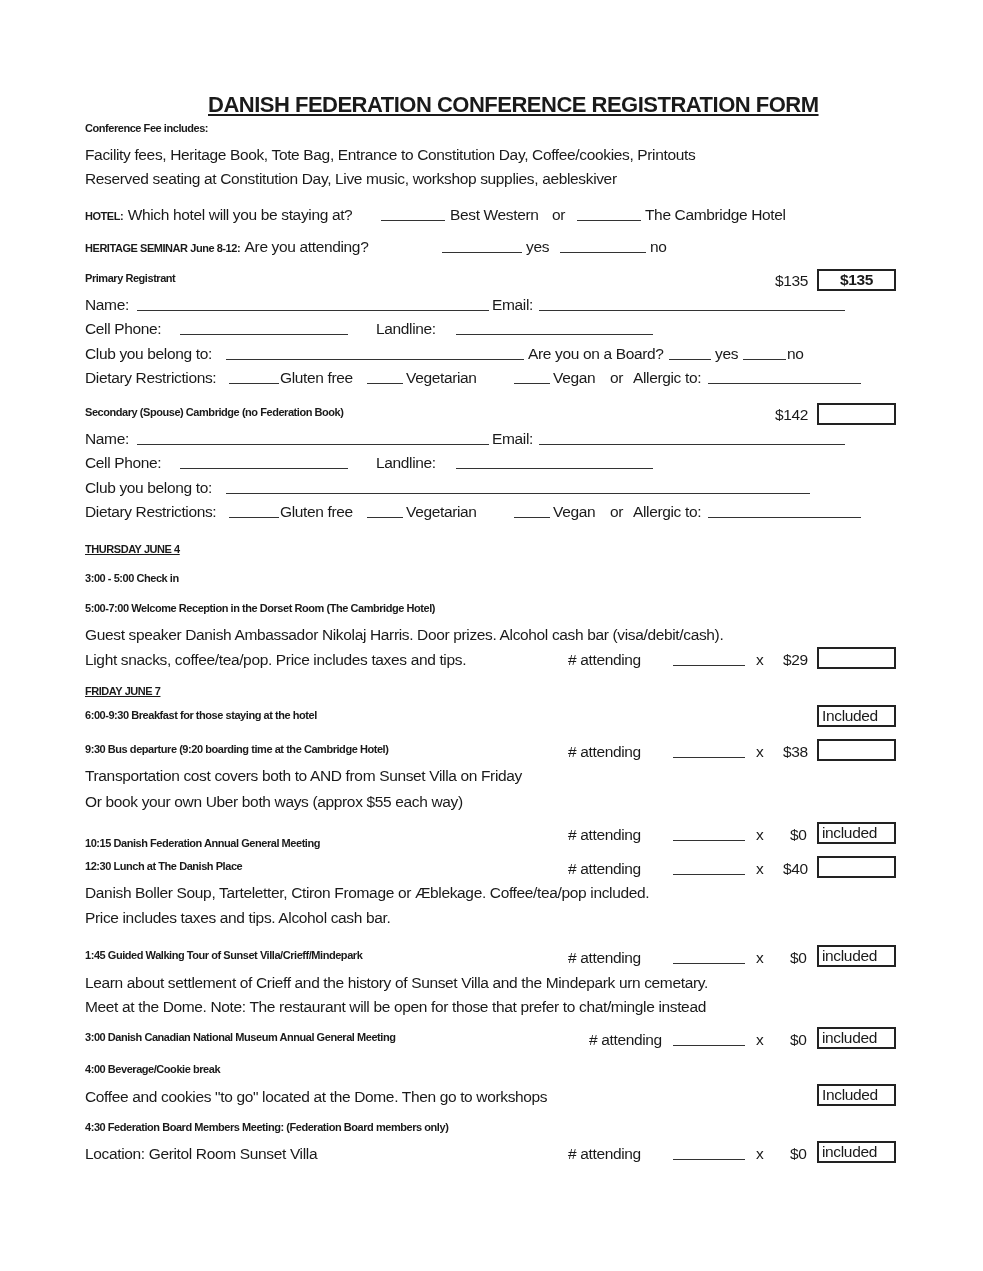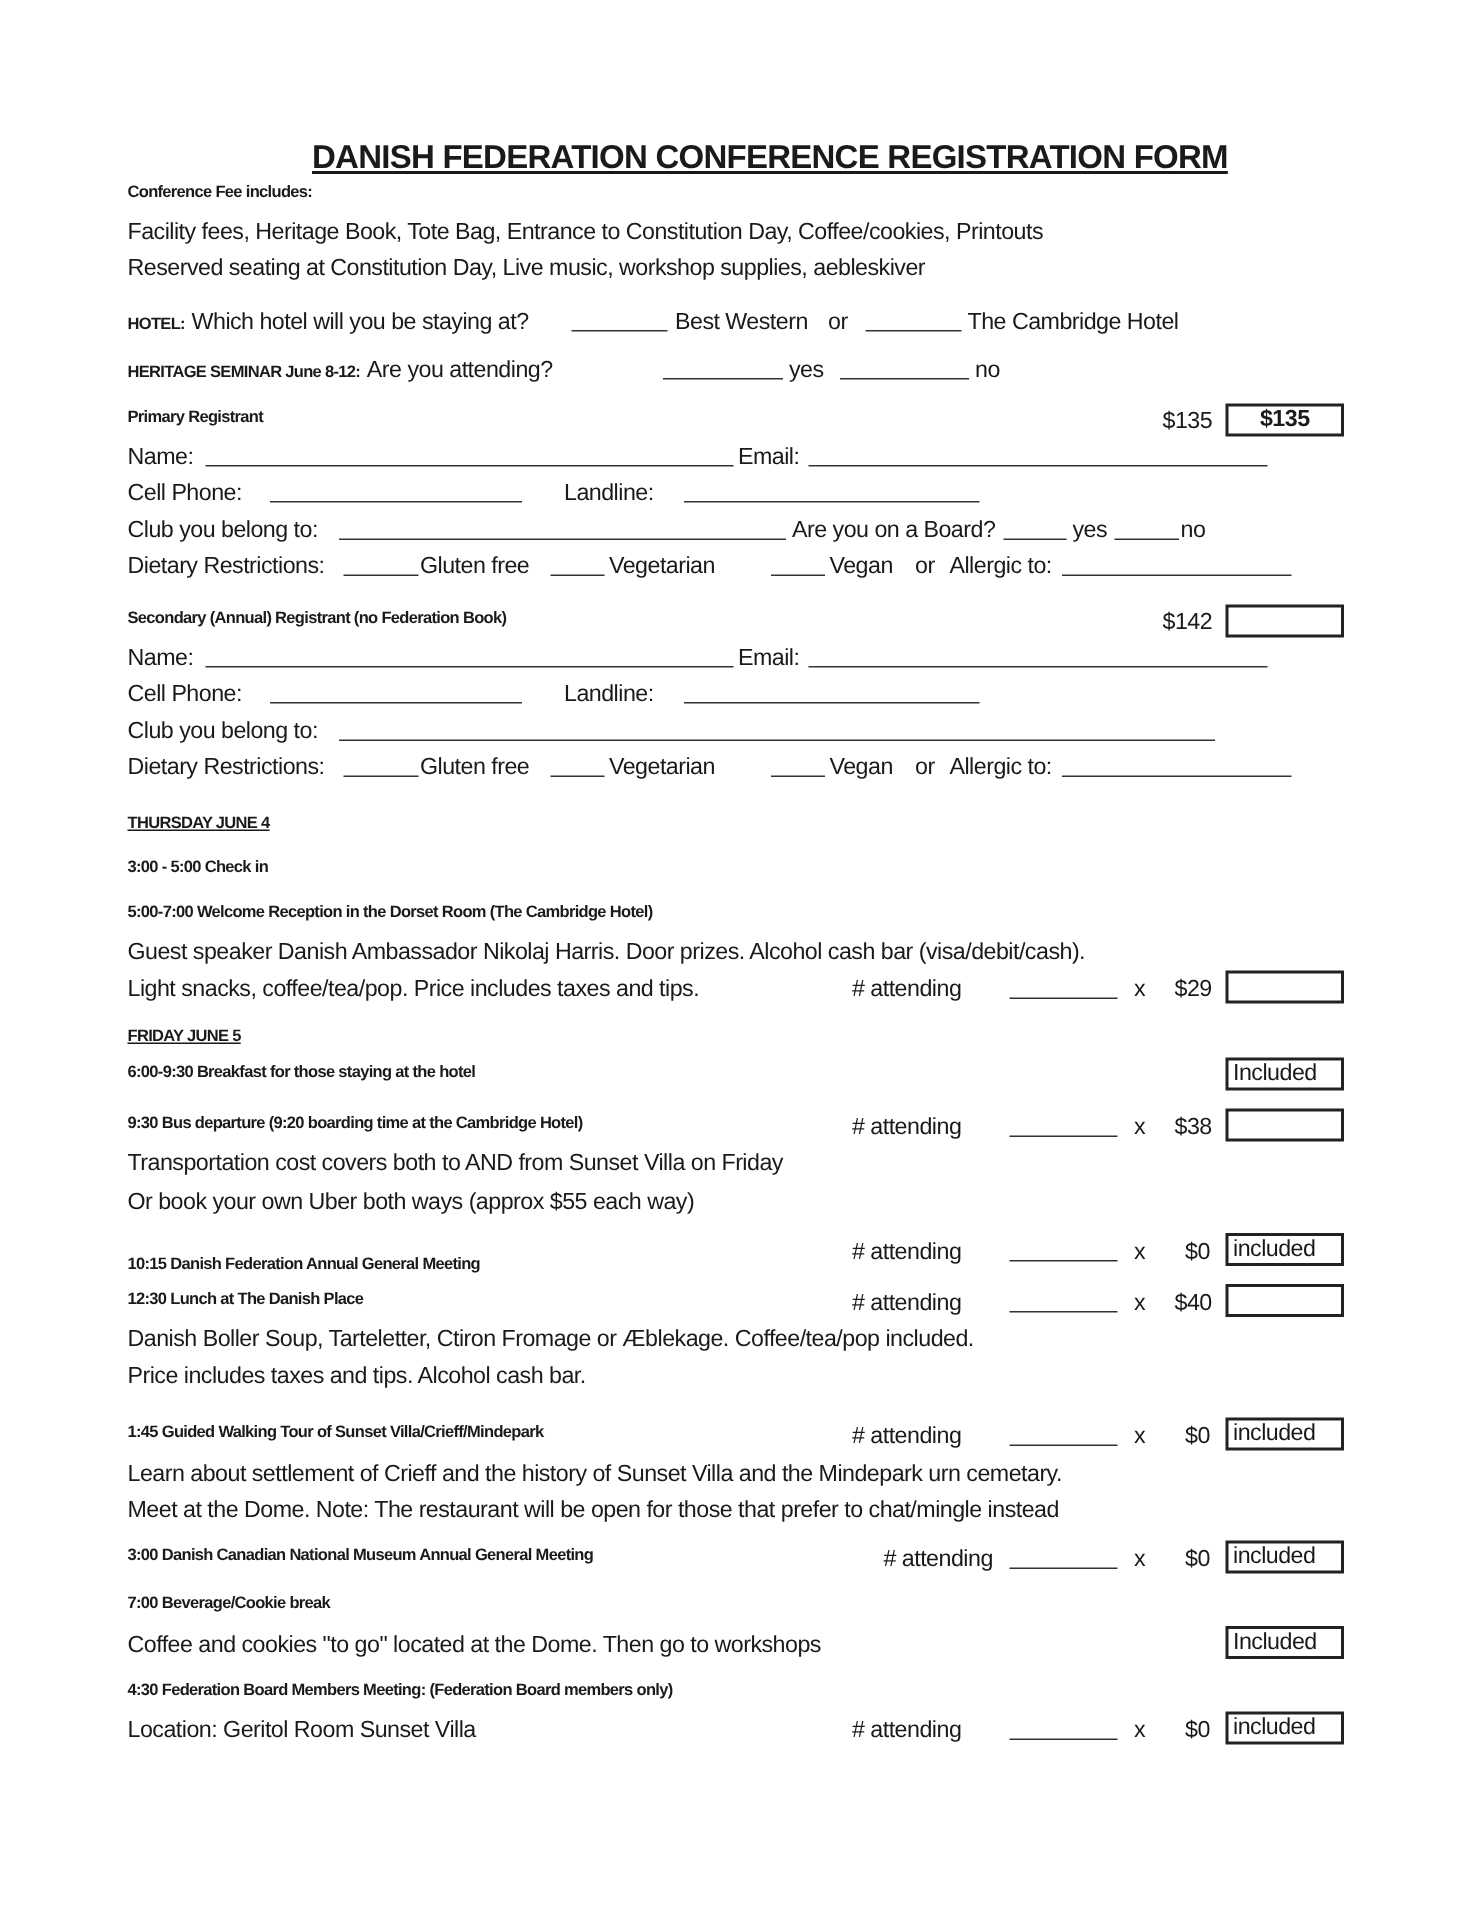--- a/index.html
+++ b/index.html
@@ -74,21 +74,21 @@
 <div class="line" style="left:229px; top:383px; width:50px;"></div>
 <div class="abs t" style="left:280px; top:370px;">Gluten free</div>
 <div class="line" style="left:367px; top:383px; width:36px;"></div>
 <div class="abs t" style="left:406px; top:370px;">Vegetarian</div>
 <div class="line" style="left:514px; top:383px; width:36px;"></div>
 <div class="abs t" style="left:553px; top:370px;">Vegan</div>
 <div class="abs t" style="left:610px; top:370px;">or</div>
 <div class="abs t" style="left:633px; top:370px;">Allergic to:</div>
 <div class="line" style="left:708px; top:383px; width:153px;"></div>
 
-<div class="abs b" style="left:85px; top:407px;">Secondary (Annual) Registrant (no Federation Book)</div>
+<div class="abs b" style="left:85px; top:407px;">Secondary (Spouse) Cambridge (no Federation Book)</div>
 <div class="price" style="top:407px;">$142</div>
 <div class="box" style="top:403px;"></div>
 
 <div class="abs t" style="left:85px; top:431px;">Name:</div>
 <div class="line" style="left:137px; top:444px; width:352px;"></div>
 <div class="abs t" style="left:492px; top:431px;">Email:</div>
 <div class="line" style="left:539px; top:444px; width:306px;"></div>
 
 <div class="abs t" style="left:85px; top:455px;">Cell Phone:</div>
 <div class="line" style="left:180px; top:468px; width:168px;"></div>
@@ -113,21 +113,21 @@
 <div class="abs b" style="left:85px; top:573px;">3:00 - 5:00 Check in</div>
 <div class="abs b" style="left:85px; top:603px;">5:00-7:00 Welcome Reception in the Dorset Room (The Cambridge Hotel)</div>
 <div class="abs t" style="left:85px; top:627px;">Guest speaker Danish Ambassador Nikolaj Harris. Door prizes. Alcohol cash bar (visa/debit/cash).</div>
 <div class="abs t" style="left:85px; top:652px;">Light snacks, coffee/tea/pop. Price includes taxes and tips.</div>
 <div class="att" style="top:652px;"># attending</div>
 <div class="line" style="left:673px; top:665px; width:72px;"></div>
 <div class="x" style="top:652px;">x</div>
 <div class="price r" style="left:783px; top:652px;">$29</div>
 <div class="box" style="top:647px;"></div>
 
-<div class="abs b u" style="left:85px; top:686px;">FRIDAY JUNE 5</div>
+<div class="abs b u" style="left:85px; top:686px;">FRIDAY JUNE 7</div>
 <div class="abs b" style="left:85px; top:710px;">6:00-9:30 Breakfast for those staying at the hotel</div>
 <div class="box" style="top:705px;">Included</div>
 
 <div class="abs b" style="left:85px; top:744px;">9:30 Bus departure (9:20 boarding time at the Cambridge Hotel)</div>
 <div class="att" style="top:744px;"># attending</div>
 <div class="line" style="left:673px; top:757px; width:72px;"></div>
 <div class="x" style="top:744px;">x</div>
 <div class="price" style="left:783px; top:744px;">$38</div>
 <div class="box" style="top:739px;"></div>
 <div class="abs t" style="left:85px; top:768px;">Transportation cost covers both to AND from Sunset Villa on Friday</div>
@@ -158,21 +158,21 @@
 <div class="abs t" style="left:85px; top:975px;">Learn about settlement of Crieff and the history of Sunset Villa and the Mindepark urn cemetary.</div>
 <div class="abs t" style="left:85px; top:999px;">Meet at the Dome. Note: The restaurant will be open for those that prefer to chat/mingle instead</div>
 
 <div class="abs b" style="left:85px; top:1032px;">3:00 Danish Canadian National Museum Annual General Meeting</div>
 <div class="att" style="left:589px; top:1032px;"># attending</div>
 <div class="line" style="left:673px; top:1045px; width:72px;"></div>
 <div class="x" style="top:1032px;">x</div>
 <div class="price" style="left:790px; top:1032px;">$0</div>
 <div class="box" style="top:1027px;">included</div>
 
-<div class="abs b" style="left:85px; top:1064px;">7:00 Beverage/Cookie break</div>
+<div class="abs b" style="left:85px; top:1064px;">4:00 Beverage/Cookie break</div>
 <div class="abs t" style="left:85px; top:1089px;">Coffee and cookies "to go" located at the Dome. Then go to workshops</div>
 <div class="box" style="top:1084px;">Included</div>
 
 <div class="abs b" style="left:85px; top:1122px;">4:30  Federation Board Members Meeting: (Federation Board members only)</div>
 <div class="abs t" style="left:85px; top:1146px;">Location: Geritol Room Sunset Villa</div>
 <div class="att" style="top:1146px;"># attending</div>
 <div class="line" style="left:673px; top:1159px; width:72px;"></div>
 <div class="x" style="top:1146px;">x</div>
 <div class="price" style="left:790px; top:1146px;">$0</div>
 <div class="box" style="top:1141px;">included</div>

